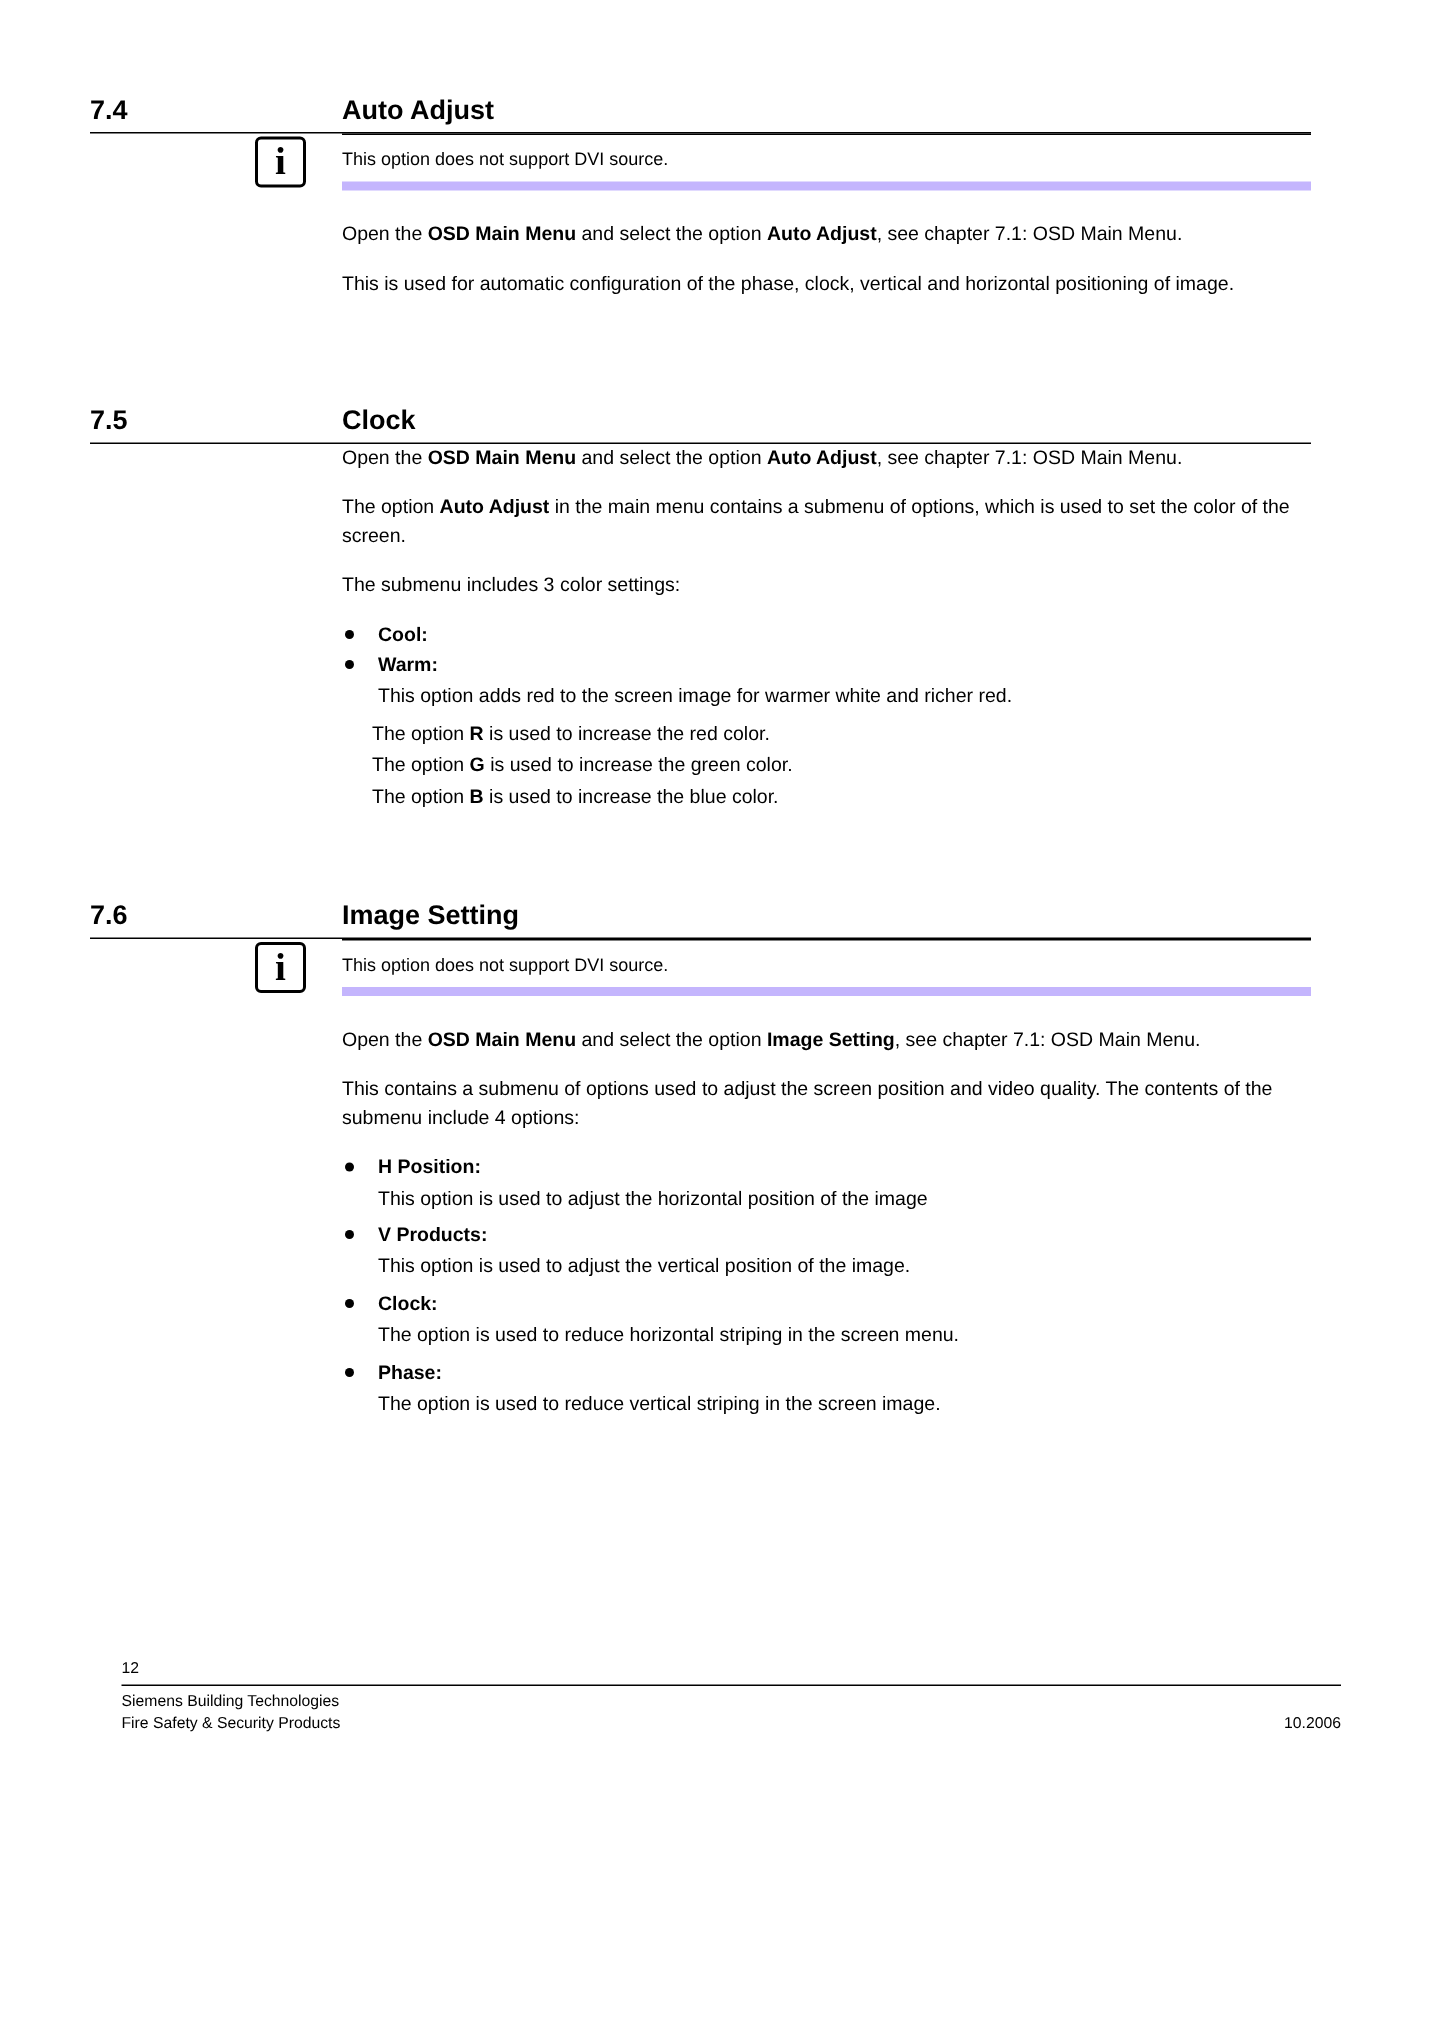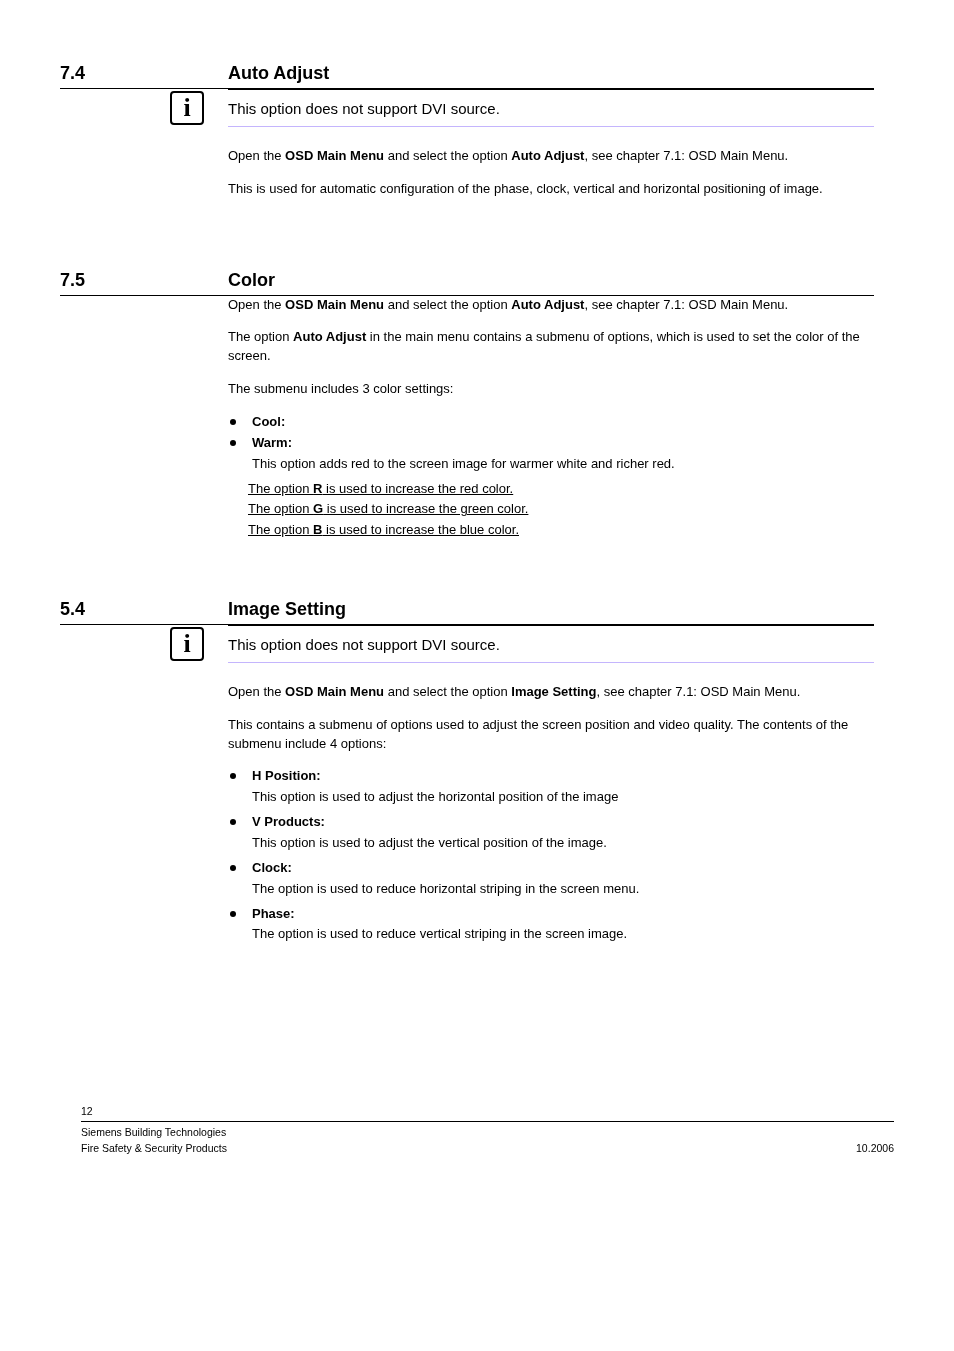--- a/index.html
+++ b/index.html
@@ -52,23 +52,23 @@
     justify-content: center;
     font-family: Georgia, "Times New Roman", serif;
     font-weight: bold;
     font-size: 26px;
     margin-right: 24px;
     margin-top: 2px;
   }
   .info-text-block {
     flex: 1;
     border-top: 1px solid #000;
-    border-bottom: 1px solid #c4b5fd;
+    border-bottom: 6px solid #c4b5fd;
     padding: 8px 0 6px 0;
-    font-size: 15px;
+    font-size: 12px;
   }
   .para {
     margin-bottom: 14px;
   }
   .bullet-list {
     list-style: none;
     padding-left: 0;
   }
   .bullet-list > li {
     position: relative;
@@ -85,21 +85,20 @@
     background: #000;
     border-radius: 50%;
   }
   .bullet-cont {
     padding-left: 24px;
     margin-bottom: 6px;
   }
   .lang-option {
     padding-left: 20px;
     margin-bottom: 2px;
-    text-decoration: underline;
   }
   .section-gap { height: 54px; }
   .footer {
     margin-top: 160px;
     padding: 0 60px 18px 81px;
     font-size: 10.5px;
   }
   .footer-page {
     border-bottom: 1px solid #000;
     padding-bottom: 2px;
@@ -127,21 +126,21 @@
   <div class="para">
     <span>Open the </span><b>OSD Main Menu</b><span> and select the option </span><b>Auto Adjust</b><span>, see chapter 7.1: OSD Main Menu.</span>
   </div>
   <div class="para">This is used for automatic configuration of the phase, clock, vertical and horizontal positioning of image.</div>
 </div>
 
 <div class="section-gap"></div>
 
 <div class="heading-row">
   <div class="heading-number">7.5</div>
-  <div class="heading-text">Color</div>
+  <div class="heading-text">Clock</div>
 </div>
 
 <div class="content">
   <div class="para">
     <span>Open the </span><b>OSD Main Menu</b><span> and select the option </span><b>Auto Adjust</b><span>, see chapter 7.1: OSD Main Menu.</span>
   </div>
   <div class="para">
     <span>The option </span><b>Auto Adjust</b><span> in the main menu contains a submenu of options, which is used to set the color of the screen.</span>
   </div>
   <div class="para">The submenu includes 3 color settings:</div>
@@ -162,21 +161,21 @@
     <span>The option </span><b>G</b><span> is used to increase the green color.</span>
   </div>
   <div class="lang-option">
     <span>The option </span><b>B</b><span> is used to increase the blue color.</span>
   </div>
 </div>
 
 <div class="section-gap"></div>
 
 <div class="heading-row">
-  <div class="heading-number">5.4</div>
+  <div class="heading-number">7.6</div>
   <div class="heading-text">Image Setting</div>
 </div>
 
 <div class="info-row">
   <div class="info-icon">i</div>
   <div class="info-text-block">This option does not support DVI source.</div>
 </div>
 
 <div class="content">
   <div class="para">

